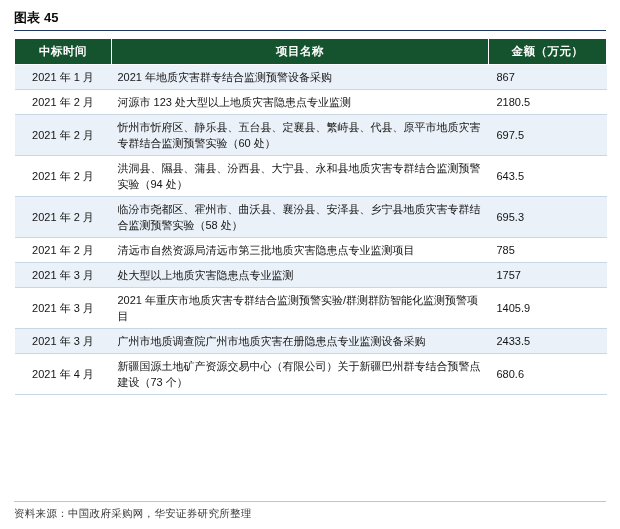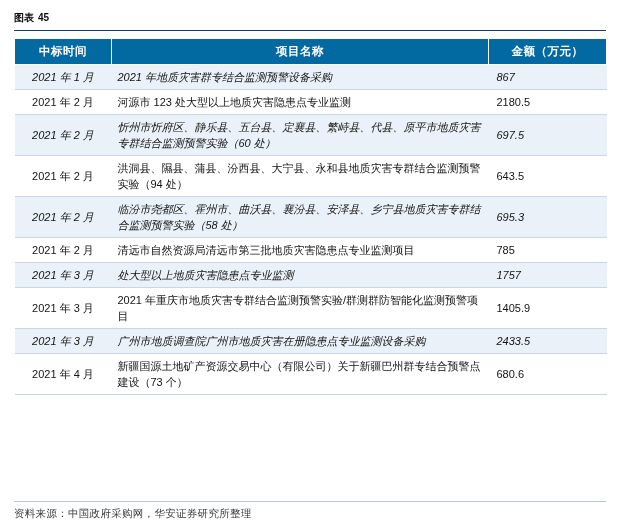--- a/index.html
+++ b/index.html
@@ -17,21 +17,21 @@
   .page {
     position: relative;
     width: 620px;
     height: 529px;
     box-sizing: border-box;
     padding: 10px 14px 0 14px;
   }
   .title-row {
     display: flex;
     align-items: baseline;
-    font-size: 10px;
+    font-size: 13px;
     font-weight: bold;
     color: #0d0d0d;
     letter-spacing: 0px;
     line-height: 16px;
     white-space: nowrap;
   }
   .title-row .t-label {
     margin-right: 4px;
   }
   .title-row .t-num {
@@ -47,21 +47,21 @@
     border-collapse: collapse;
     table-layout: fixed;
     margin-top: 7px;
     font-size: 11px;
   }
   table.main col.c1 { width: 97px; }
   table.main col.c2 { width: 377px; }
   table.main col.c3 { width: 118px; }
 
   table.main thead th {
-    background: #0369a1;
+    background: #14532d;
     color: #ffffff;
     font-weight: bold;
     font-size: 11.5px;
     height: 23px;
     border: 1px solid #ffffff;
     text-align: center;
     vertical-align: middle;
     letter-spacing: 0.5px;
   }
   table.main tbody td {
@@ -79,21 +79,20 @@
   table.main tbody tr td.col-name {
     text-align: left;
   }
   table.main tbody tr td.col-amt {
     text-align: left;
     padding-left: 8px;
     white-space: nowrap;
   }
   table.main tbody tr.alt td {
     background: #eaf1f8;
-    font-style: italic;
   }
   table.main tbody tr td {
     background: #ffffff;
   }
   table.main tbody tr.alt td {
     background: #eaf1f8;
   }
   .foot {
     position: absolute;
     left: 14px;

